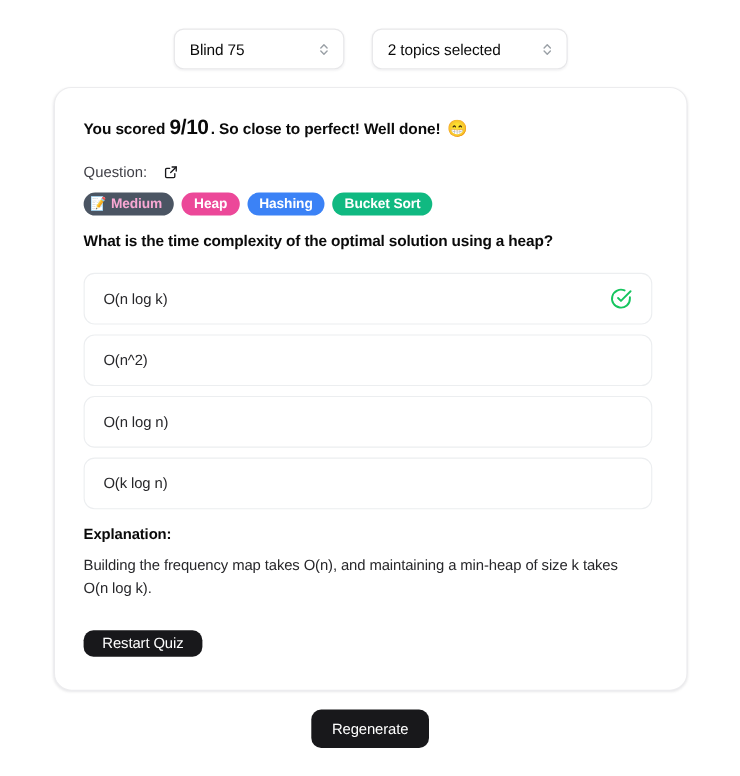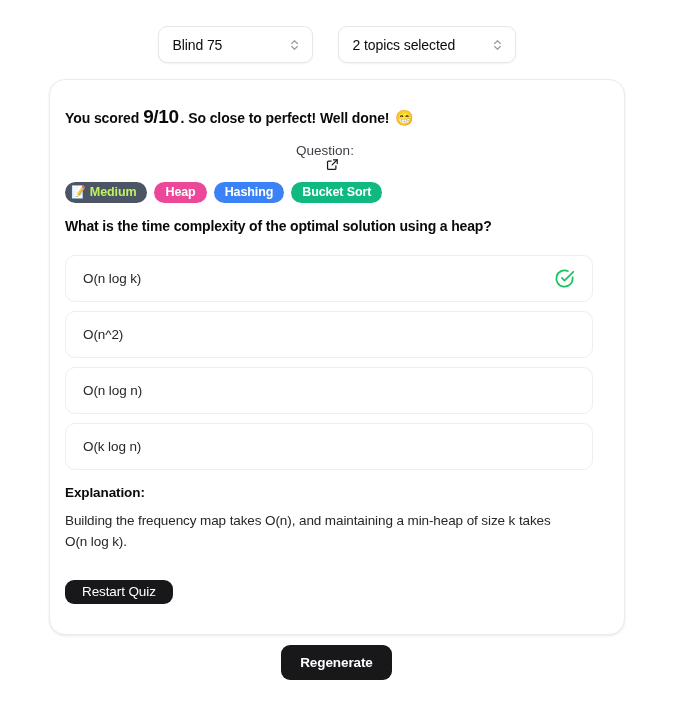--- a/index.html
+++ b/index.html
@@ -59,21 +59,21 @@
   
   .card {
     position: absolute;
     left: 49px;
     top: 79px;
     width: 576px;
     border: 1px solid #ececee;
     border-radius: 16px;
     background: #ffffff;
     box-shadow: 0 1px 3px rgba(16,24,40,.06), 0 1px 2px rgba(16,24,40,.04);
-    padding: 26px 31px 30px 15px;
+    padding: 26px 31px 30px 26px;
   }
 
   
   .score-line {
     font-size: 14px;
     font-weight: bold;
     color: #0a0a0a;
     letter-spacing: -0.1px;
     line-height: 1.2;
     display: flex;
@@ -89,26 +89,25 @@
   }
   .score-post { margin-left: 0px; }
   .score-emoji {
     font-size: 15px;
     margin-left: 6px;
     line-height: 1;
   }
 
   
   .question-row {
-    margin-top: 14px;
+    margin-top: 20px;
     display: flex;
     align-items: center;
     font-size: 13.5px;
     color: #3f3f46;
-    flex-direction: column;
   }
   .question-label {
     color: #3f3f46;
     font-size: 13.5px;
     margin-right: 8px;
   }
   .question-link {
     color: #18181b;
     font-size: 13.5px;
     text-decoration: underline;
@@ -146,21 +145,21 @@
   }
   .badge.difficulty {
     background: #4b5563;
     padding-left: 6px;
     gap: 4px;
   }
   .badge.difficulty .diff-emoji {
     font-size: 12px;
     line-height: 1;
   }
-  .badge.difficulty .diff-text { color: #bef264; }
+  .badge.difficulty .diff-text { color: #f9a8d4; }
 
   
   .question-text {
     margin-top: 15px;
     font-size: 14px;
     font-weight: bold;
     color: #0a0a0a;
     letter-spacing: -0.15px;
   }
 
@@ -241,21 +240,21 @@
     align-items: center;
     justify-content: center;
     height: 35px;
     padding: 0 19px;
     border: none;
     border-radius: 9px;
     background: #18181b;
     color: #ffffff;
     font-family: "Liberation Sans", sans-serif;
     font-size: 13.5px;
-    font-weight: 700;
+    font-weight: 400;
     letter-spacing: -0.1px;
     cursor: pointer;
   }
 </style>
 </head>
 <body>
 
 <div class="controls">
 
   <div class="select-box quiz-select">

